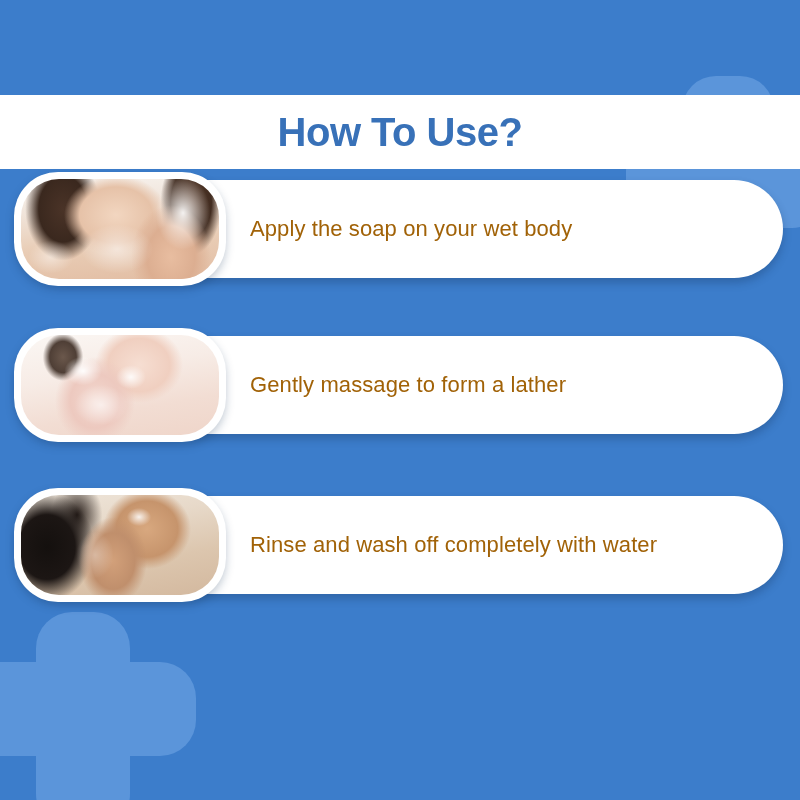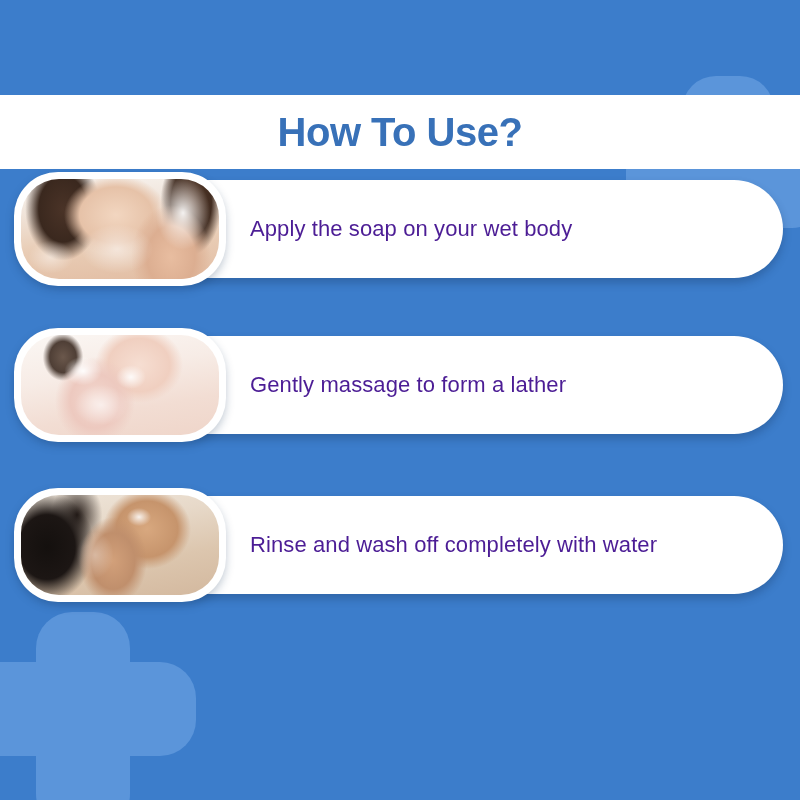--- a/index.html
+++ b/index.html
@@ -152,21 +152,21 @@
       radial-gradient(ellipse 24px 30px at 74px 60px, rgba(255,255,255,0.35) 0%, rgba(255,255,255,0) 78%),
       radial-gradient(ellipse 34px 44px at 92px 66px, #d2a07a 0%, #c08f6c 64%, rgba(192,143,108,0) 100%),
       radial-gradient(ellipse 44px 40px at 126px 34px, #d8a87f 0%, #c6946c 70%, rgba(198,148,108,0) 100%),
       radial-gradient(ellipse 54px 62px at 26px 52px, #14100e 0%, #1c1614 52%, rgba(28,22,20,0) 88%),
       radial-gradient(ellipse 30px 40px at 56px 20px, #241b17 0%, rgba(36,27,23,0) 85%),
       linear-gradient(168deg, #efe6db 0%, #e7d9c9 34%, #dcc6ae 66%, #d3b89e 100%);
   }
 
   .step-label {
     margin-left: 232px;
-    color: #4c1d95;
+    color: #a16207;
     font-size: 22px;
     font-weight: normal;
     letter-spacing: 0.1px;
     white-space: nowrap;
   }
 </style>
 </head>
 <body>
 
 <div id="canvas">

